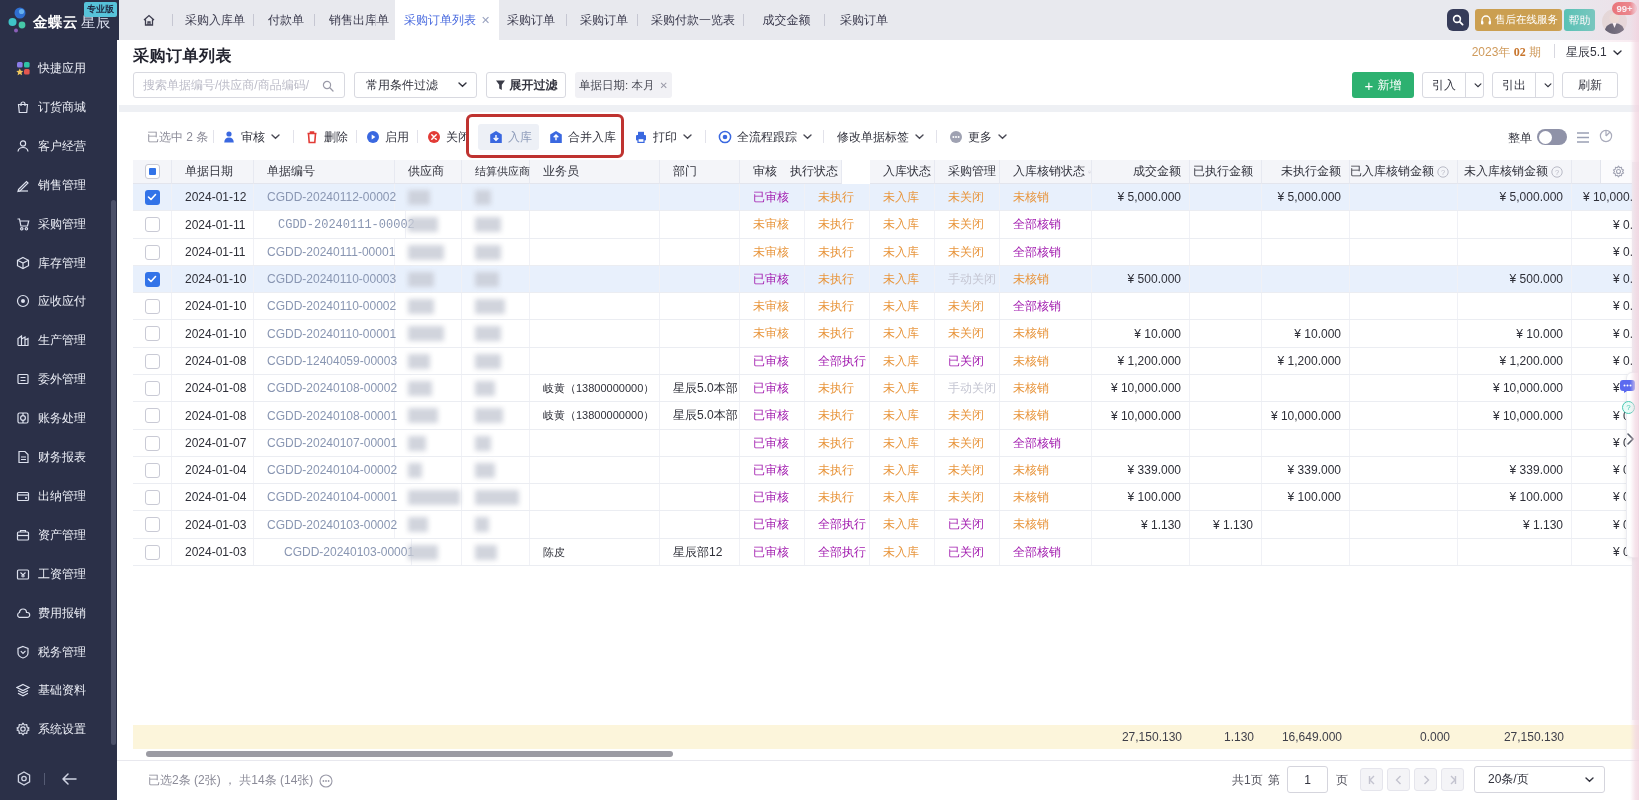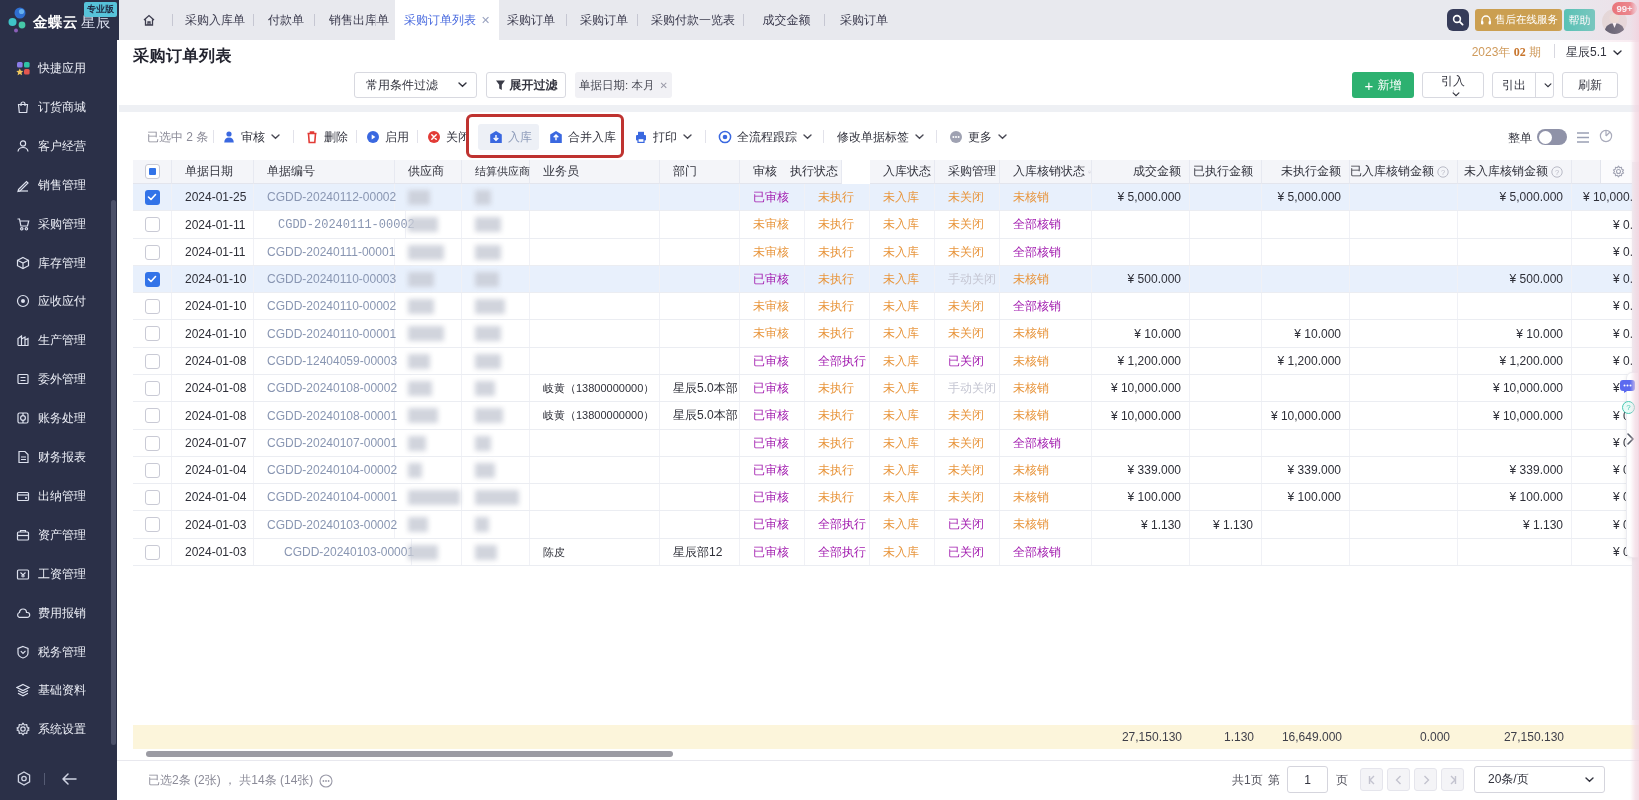--- a/index.html
+++ b/index.html
@@ -172,29 +172,33 @@
 <div class="abs" style="left:44px;top:773px;width:1px;height:12px;background:#555b73;"></div>
 <div class="abs" style="left:60px;top:771px;width:18px;height:16px;"><svg width="18" height="16" viewBox="0 0 18 16">
         <path d="M16 8 H3 M8 3 L3 8 L8 13" fill="none" stroke="#cfd3e2" stroke-width="1.5" stroke-linecap="round" stroke-linejoin="round"></path>
       </svg></div>
 <div class="abs" style="left:133px;top:46px;font-size:16px;font-weight:600;color:#23242f;letter-spacing:0.5px;">采购订单列表</div>
 <div class="abs" style="left:1380px;top:44px;width:161px;text-align:right;font-size:12px;color:#cf9a5b;">2023年 <b style="color:#c8752c;font-family:Liberation Serif, serif;">02</b> 期</div>
 <div class="abs" style="left:1554px;top:44px;width:1px;height:14px;background:#d8d8e0;"></div>
 <div class="abs" style="left:1566px;top:44px;font-size:12px;color:#33343f;display:flex;align-items:center;">星辰5.1<svg class="chev" width="9" height="6" viewBox="0 0 9 6">
         <path d="M1 1 L4.5 4.3 L8 1" fill="none" stroke="#33343f" stroke-width="1.4" stroke-linecap="round"></path>
       </svg></div>
+<div class="abs" style="left:133px;top:72px;width:212px;height:26px;border:1px solid #d8d9e0;border-radius:3px;background:#fff;display:flex;align-items:center;padding-left:9px;font-size:12px;color:#bcbcc8;">搜索单据编号/供应商/商品编码/<svg style="position:absolute;left:188px;top:7px" width="12" height="12" viewBox="0 0 12 12">
+        <circle cx="5" cy="5" r="3.6" fill="none" stroke="#9b9ba8" stroke-width="1.2"></circle>
+        <path d="M7.8 7.8 L11 11" stroke="#9b9ba8" stroke-width="1.3" stroke-linecap="round"></path>
+      </svg></div>
 <div class="abs" style="left:354px;top:72px;width:123px;height:26px;border:1px solid #d8d9e0;border-radius:3px;display:flex;align-items:center;padding:0 9px 0 11px;font-size:12px;color:#33343f;justify-content:space-between;">常用条件过滤<svg class="chev" width="9" height="6" viewBox="0 0 9 6">
         <path d="M1 1 L4.5 4.3 L8 1" fill="none" stroke="#33343f" stroke-width="1.4" stroke-linecap="round"></path>
       </svg></div>
 <div class="abs" style="left:486px;top:72px;width:80px;height:26px;border:1px solid #d8d9e0;border-radius:3px;display:flex;align-items:center;justify-content:center;font-size:12px;color:#33343f;font-weight:600;"><svg style="margin-right:4px" width="11" height="12" viewBox="0 0 11 12">
         <path d="M1 1.5 H10 L6.8 5.8 V11 L4.2 9.6 V5.8 Z" fill="#3a3b47"></path>
       </svg>展开过滤</div>
 <div class="abs" style="left:575px;top:72px;width:97px;height:26px;background:#f1f1f5;border-radius:3px;display:flex;align-items:center;justify-content:center;font-size:11.5px;color:#4a4b56;">单据日期: 本月 <span style="color:#9a9aa8;margin-left:5px;font-size:10px;">✕</span></div>
 <div class="abs" style="left:1352px;top:72px;width:62px;height:26px;background:#2db170;border-radius:3px;color:#fff;font-size:12px;display:flex;align-items:center;justify-content:center;"><span style="font-size:15px;margin-right:4px;font-weight:400;line-height:1;">+</span>新增</div>
-<div class="abs" style="left:1422px;top:72px;width:62px;height:26px;border:1px solid #d8d9e0;border-radius:3px;display:flex;align-items:center;font-size:12px;color:#33343f;flex-direction:column;">
+<div class="abs" style="left:1422px;top:72px;width:62px;height:26px;border:1px solid #d8d9e0;border-radius:3px;display:flex;align-items:center;font-size:12px;color:#33343f;">
       <span style="flex:1;text-align:center;">引入</span>
       <span style="width:1px;height:25px;background:#d8d9e0;"></span>
       <span style="width:17px;display:flex;justify-content:center;">
         <svg class="chev" width="8" height="5" viewBox="0 0 9 6">
           <path d="M1 1 L4.5 4.3 L8 1" fill="none" stroke="#33343f" stroke-width="1.4" stroke-linecap="round"></path>
         </svg>
       </span>
     </div>
 <div class="abs" style="left:1492px;top:72px;width:62px;height:26px;border:1px solid #d8d9e0;border-radius:3px;display:flex;align-items:center;font-size:12px;color:#33343f;">
       <span style="flex:1;text-align:center;">引出</span>
@@ -321,21 +325,21 @@
       </svg>
     </div>
 <div class="row sel" style="top:184px;height:27px;">
       <div class="cell" style="left:0;width:39px;justify-content:center;">
         <span class="cbc">
           <svg width="10" height="8" viewBox="0 0 10 8">
             <path d="M1.5 4 L4 6.5 L8.5 1.5" fill="none" stroke="#fff" stroke-width="1.6" stroke-linecap="round" stroke-linejoin="round"></path>
           </svg>
         </span>
       </div>
-      <div class="cell cl" style="left:39px;width:82px;">2024-01-25</div>
+      <div class="cell cl" style="left:39px;width:82px;">2024-01-12</div>
       <div class="cell cl code" style="left:121px;width:141px;">CGDD-20240112-00002</div>
       <div class="cell cl" style="left:262px;width:67px;">
         <span class="blur" style="width:22px;"></span>
       </div>
       <div class="cell cl" style="left:329px;width:68px;">
         <span class="blur" style="width:16px;"></span>
       </div>
       <div class="cell cl" style="left:397px;width:130px;font-size:11px;overflow:hidden;"></div>
       <div class="cell cl" style="left:527px;width:80px;"></div>
       <div class="cell cl g" style="left:607px;width:65px;">已审核</div>

